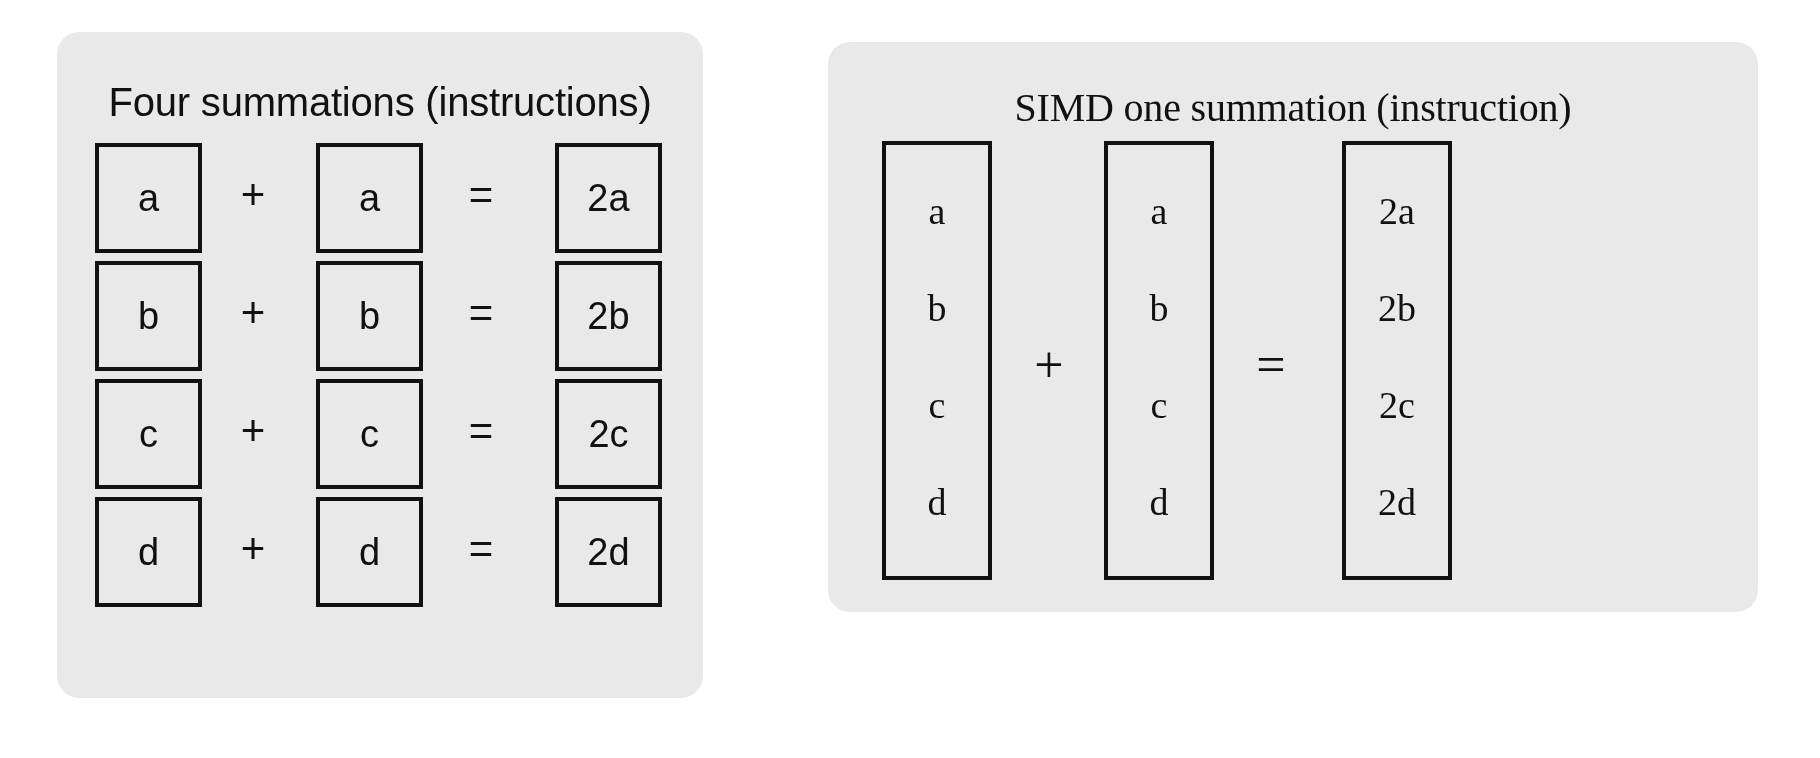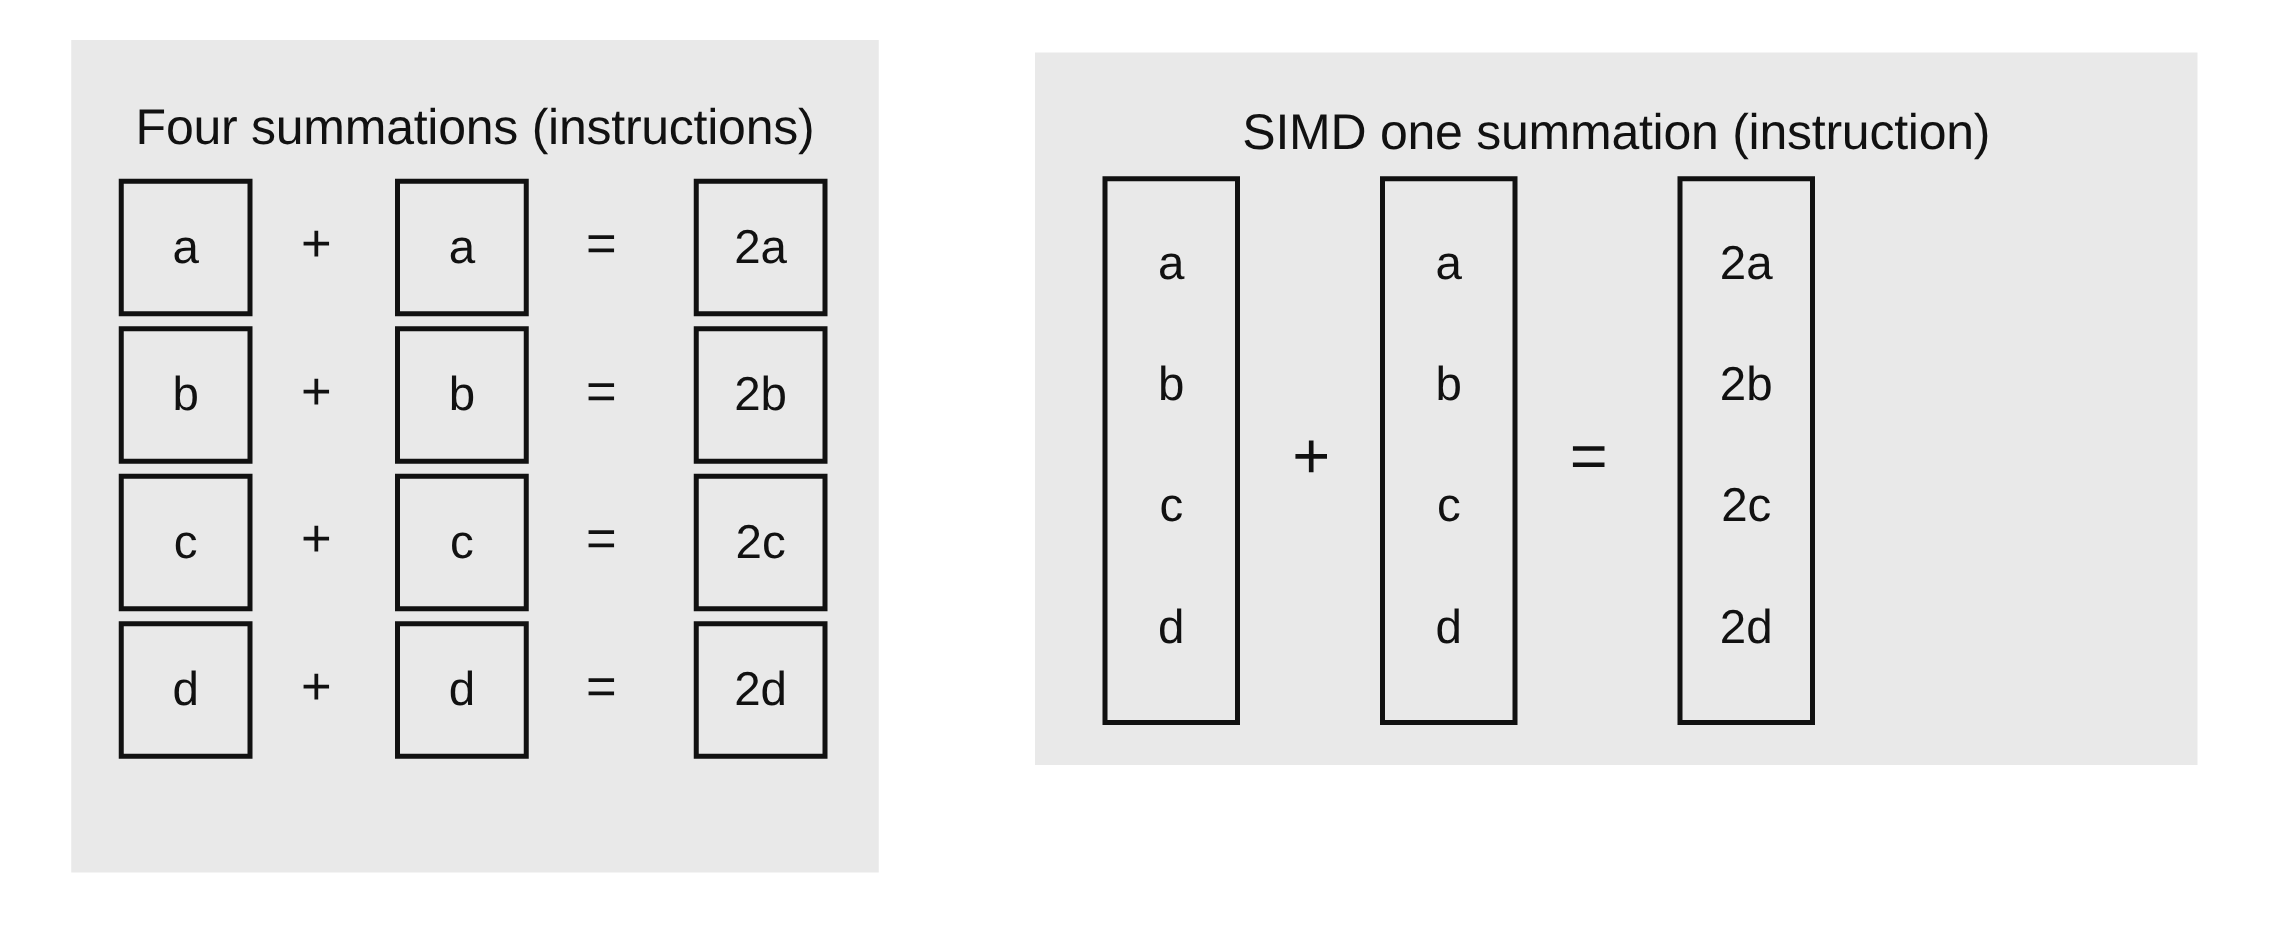--- a/index.html
+++ b/index.html
@@ -17,23 +17,24 @@
     position: relative;
     width: 1820px;
     height: 758px;
     background: #ffffff;
   }
 
   
   .panel {
     position: absolute;
     background: #e9e9e9;
+    border-radius: 22px;
   }
   #panel-left  { left: 57px;  top: 32px; width: 646px; height: 666px; }
-  #panel-right { left: 828px; top: 42px; width: 930px; height: 570px; }
+  #panel-right { left: 828px; top: 42px; width: 930px; height: 570px; font-family: Liberation Serif, serif; }
 
   .panel-title {
     position: absolute;
     left: 0;
     width: 100%;
     text-align: center;
     font-size: 40px;
     font-weight: 400;
     color: #111111;
     letter-spacing: -0.2px;

